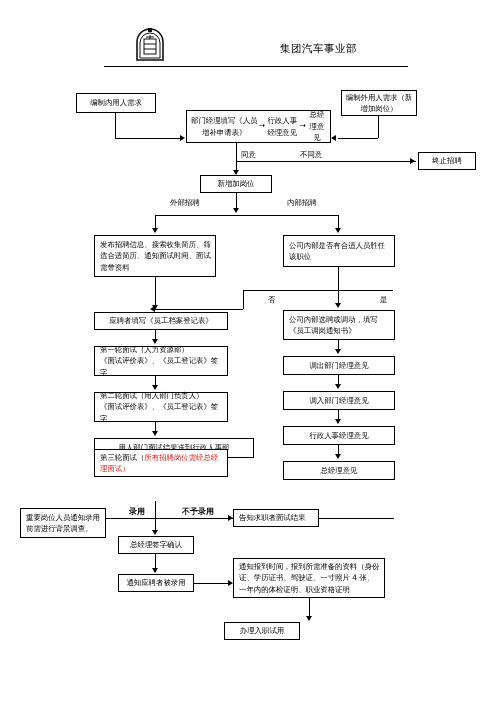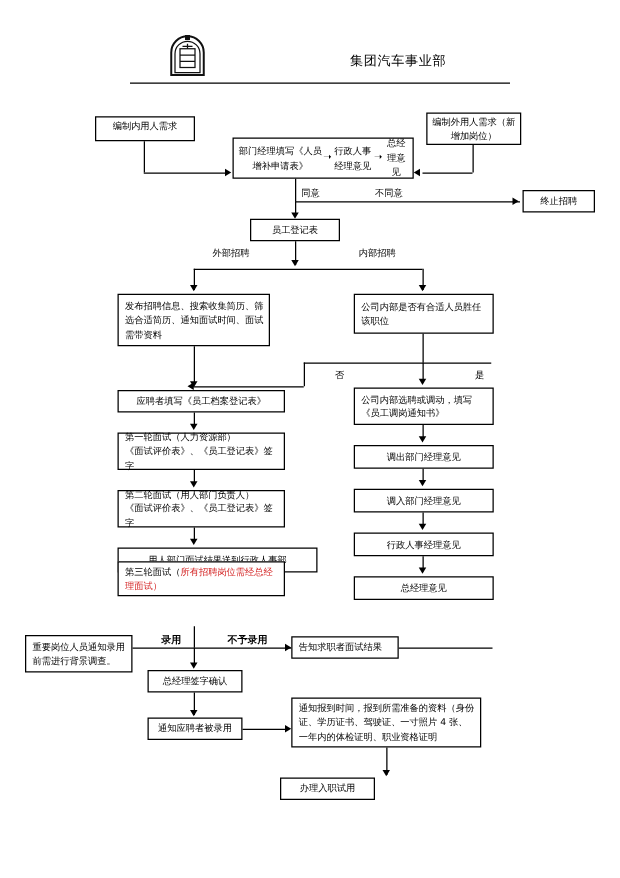--- a/index.html
+++ b/index.html
@@ -71,21 +71,21 @@
       <rect x="11" y="11" width="12" height="15" fill="none" stroke="#111" stroke-width="1"></rect>
       <line x1="11" y1="16" x2="23" y2="16" stroke="#111" stroke-width="1"></line>
       <line x1="11" y1="21" x2="23" y2="21" stroke="#111" stroke-width="1"></line>
       <line x1="17" y1="7" x2="17" y2="11" stroke="#111" stroke-width="1"></line>
       <line x1="13" y1="9" x2="21" y2="9" stroke="#111" stroke-width="1"></line>
     </svg>
   </div>
   <div class="org-name">集团汽车事业部</div>
   <div class="hrule"></div>
 
-  <div class="box" style="left:76px;top:93px;width:80px;height:20px;font-family:Liberation Mono, monospace;">
+  <div class="box" style="left:76px;top:93px;width:80px;height:20px;">
     <span class="inner">编制内用人需求</span>
   </div>
 
   <div class="box" style="left:341px;top:90px;width:76px;height:26px;">
     <span class="inner">编制外用人需求（新增加岗位）</span>
   </div>
 
   <div class="box" style="left:186px;top:110px;width:145px;height:33px;flex-direction:row;">
     <div class="inner">部门经理填写《人员增补申请表》</div>
     <div class="inner" style="display:flex;align-items:center;justify-content:center;gap:1px;">
@@ -112,21 +112,21 @@
 
   <div class="ln v" style="left:236px;top:161px;height:11px;"></div>
   <div class="arr dn" style="left:233px;top:170px;"></div>
   <div class="arr rt" style="left:410px;top:158px;"></div>
 
   <div class="box" style="left:418px;top:152px;width:58px;height:18px;">
     <span class="inner">终止招聘</span>
   </div>
 
   <div class="box" style="left:200px;top:175px;width:72px;height:18px;">
-    <span class="inner">员工登记表</span>
+    <span class="inner">新增加岗位</span>
   </div>
 
   <div class="ln v" style="left:236px;top:193px;height:19px;"></div>
   <div class="arr dn" style="left:233px;top:208px;"></div>
 
   <div class="lbl" style="left:170px;top:198px;">外部招聘</div>
   <div class="lbl" style="left:287px;top:198px;">内部招聘</div>
 
   <div class="ln h" style="left:155px;top:215px;width:183px;"></div>
   <div class="ln v" style="left:155px;top:215px;height:17px;"></div>

